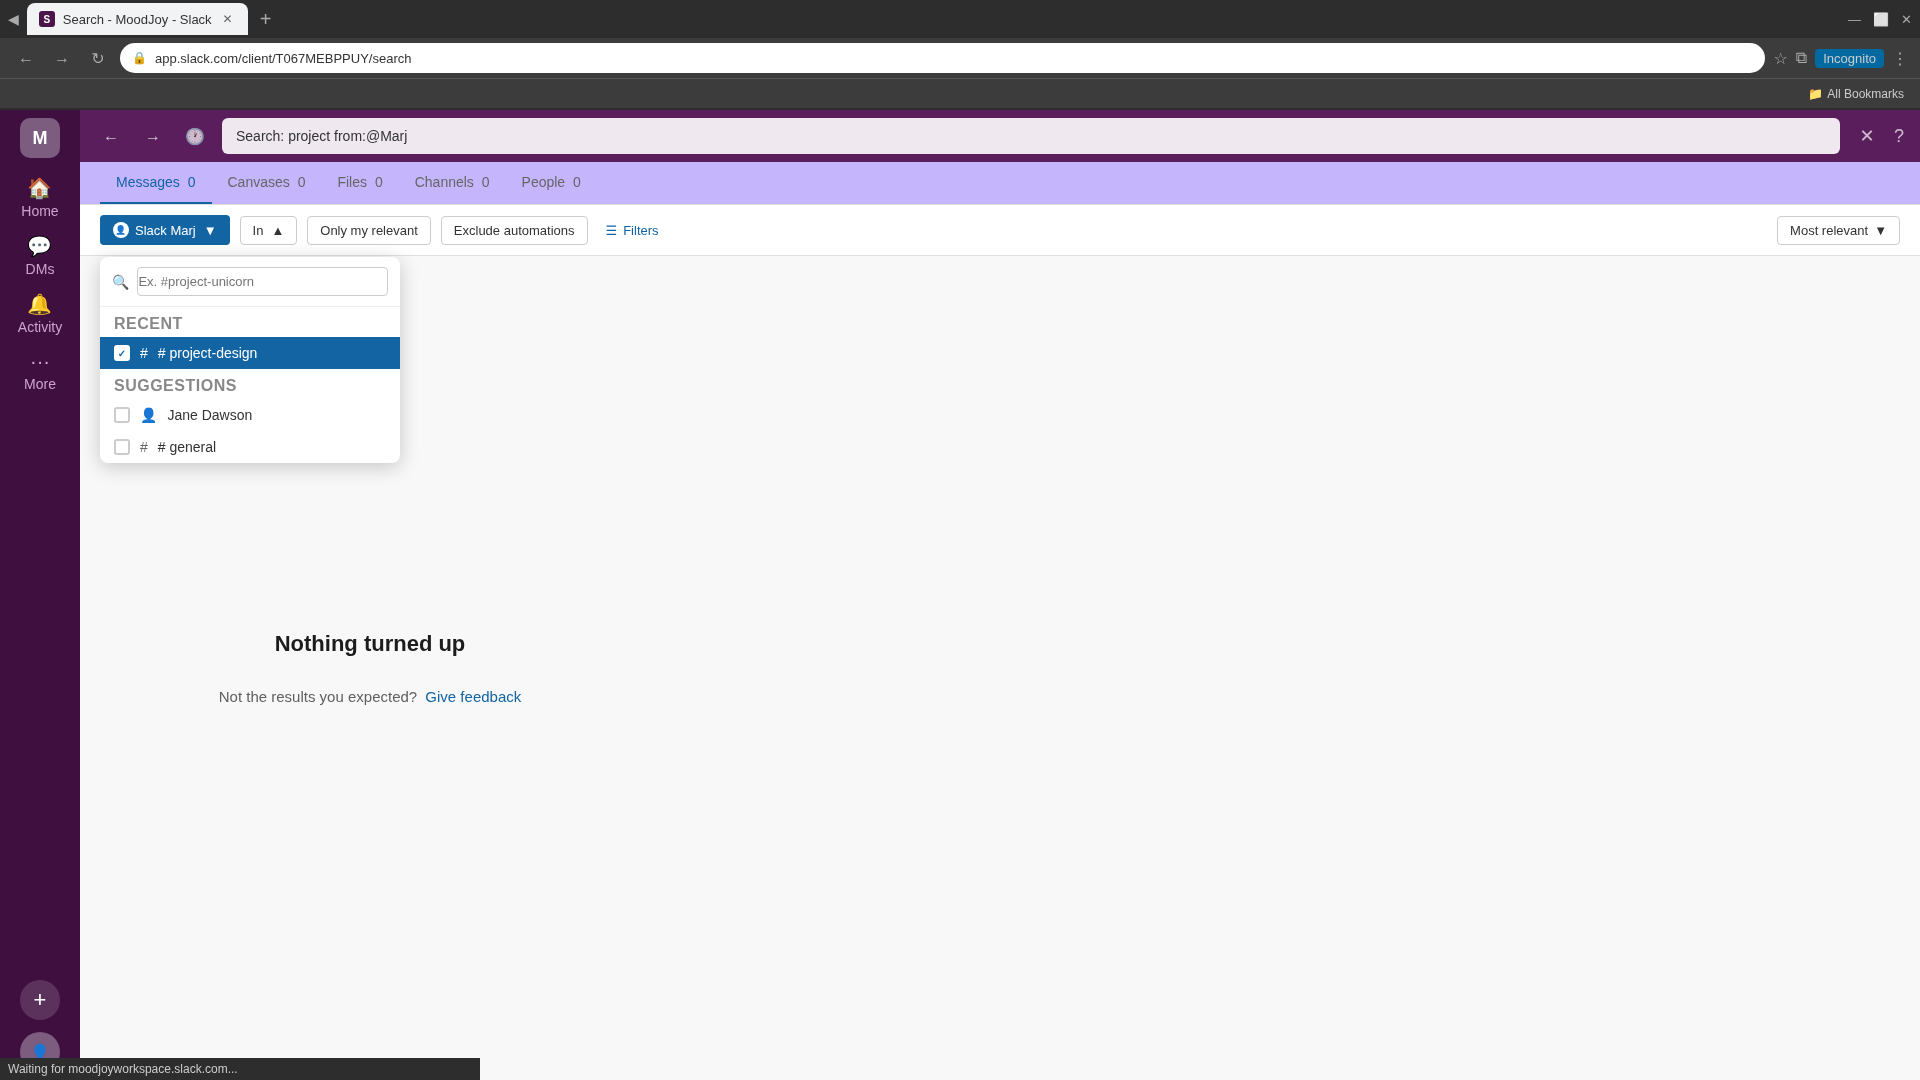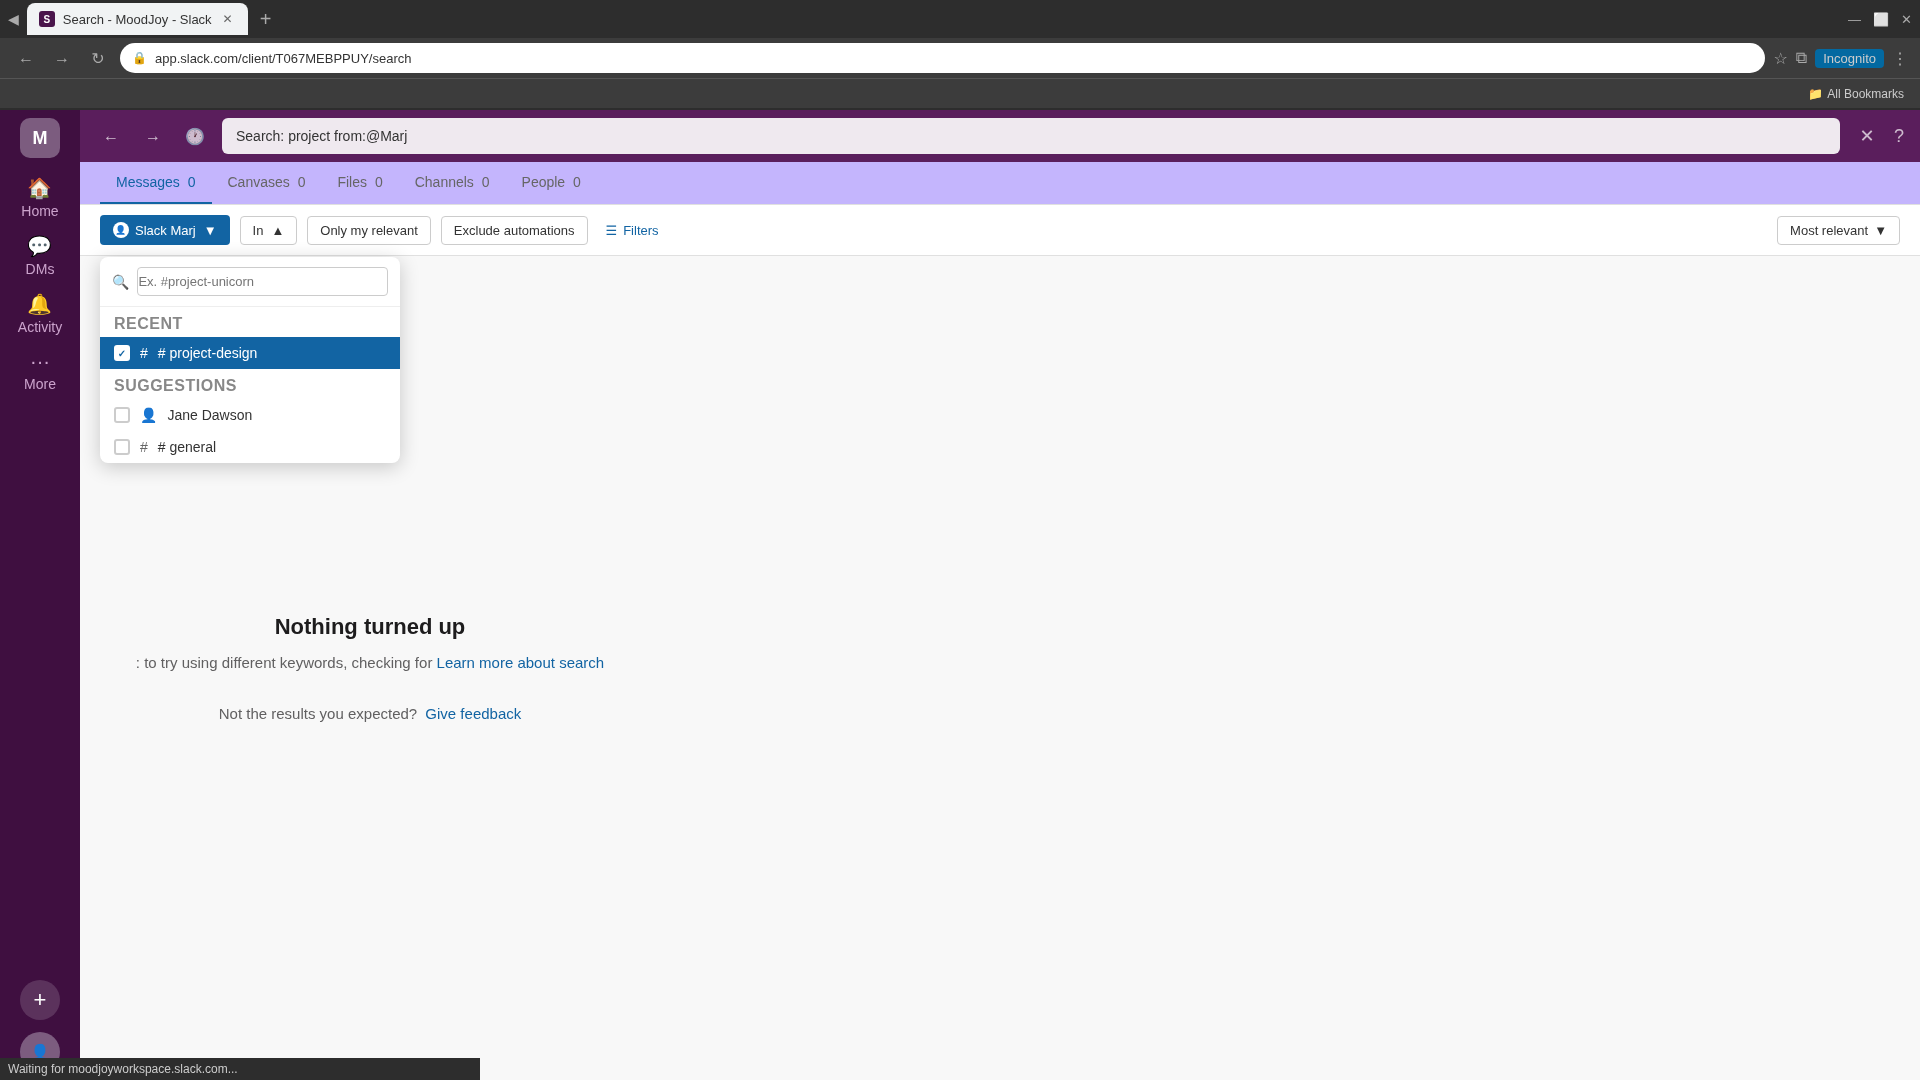--- a/index.html
+++ b/index.html
@@ -547,24 +547,20 @@
           <div class="dropdown-checkbox"></div>
           <span class="item-icon">#</span>
           <span># general</span>
         </div>
       </div>
     </div>
 
     <div class="content-area">
       <div class="empty-state">
         <h2>Nothing turned up</h2>
-        <p>
-          <span>: to try using different keywords, checking for</span>
-          <a href="#">Learn more about search</a>
-        </p>
         <div class="feedback-line">
           <span>Not the results you expected?</span>
           <a href="#" class="feedback-link" style="margin-left:4px;">Give feedback</a>
         </div>
       </div>
     </div>
   </div>
 </div>
 
 <div class="status-bar">

